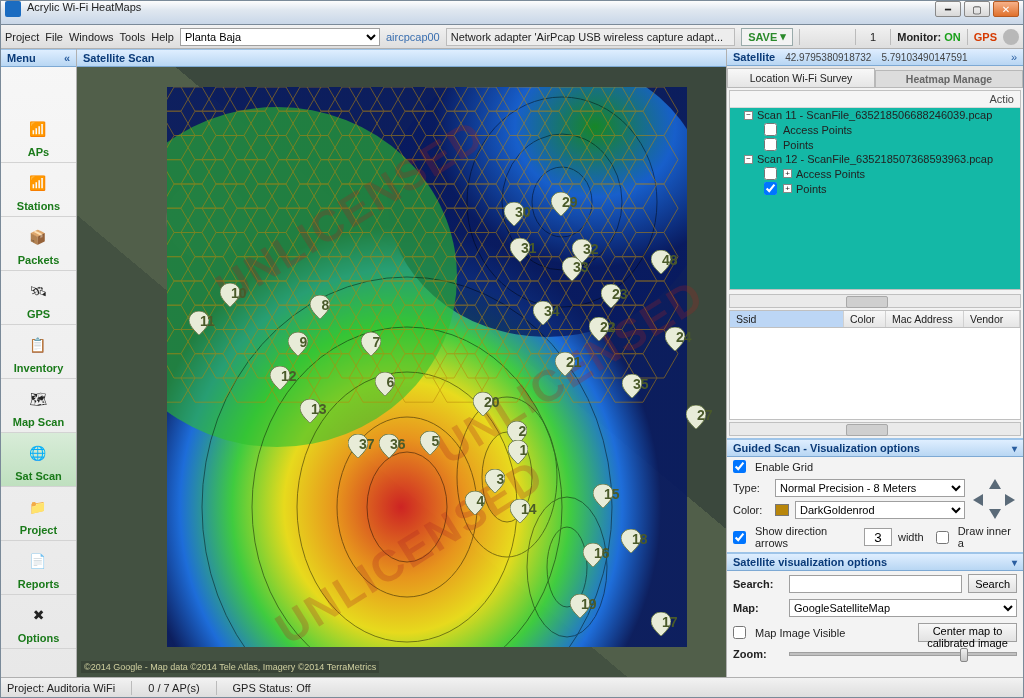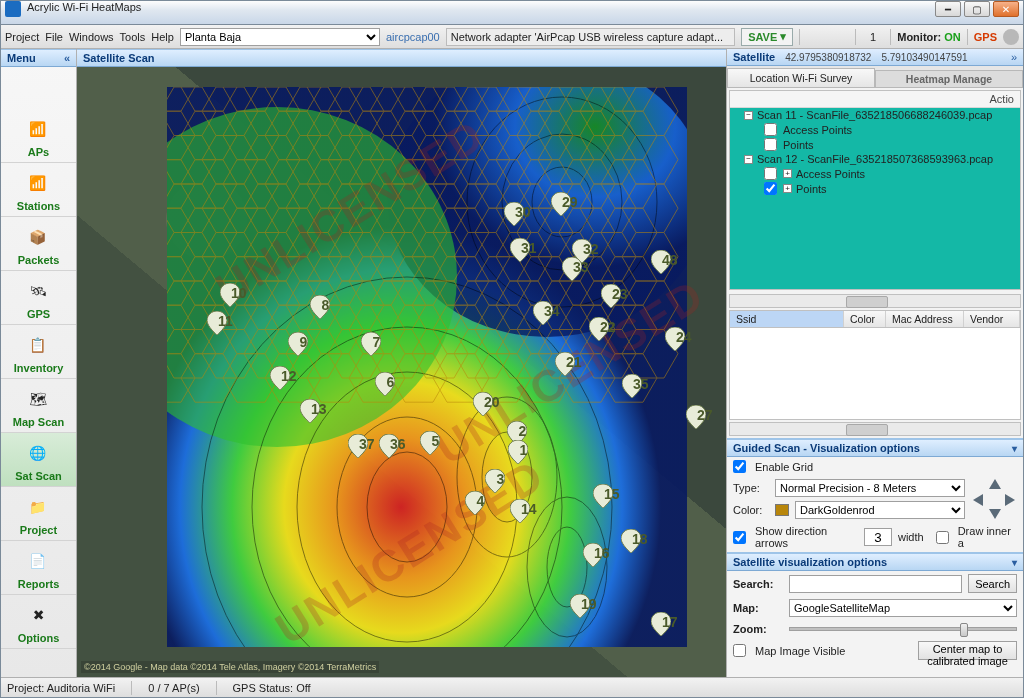--- a/index.html
+++ b/index.html
@@ -389,21 +389,21 @@
               </g>
           </svg>
         </div>
         <div class="watermark" style="left:120px;top:120px">UNLICENSED</div>
         <div class="watermark" style="left:340px;top:280px">UNLICENSED</div>
         <div class="watermark" style="left:180px;top:460px">UNLICENSED</div>
         <div id="pins">
             <div class="pin" style="left: 153px; top: 240px;"><svg viewBox="0 0 20 24">
                 <path d="M10 0C4.5 0 0 4.2 0 9.4c0 6.3 10 14.6 10 14.6s10-8.3 10-14.6C20 4.2 15.5 0 10 0z" fill="#e8ecd8" stroke="#6a7a4a" stroke-width="1"></path>
               </svg><div class="num">10</div></div>
-            <div class="pin" style="left: 140px; top: 268px;"><svg viewBox="0 0 20 24">
+            <div class="pin" style="left: 122px; top: 268px;"><svg viewBox="0 0 20 24">
                 <path d="M10 0C4.5 0 0 4.2 0 9.4c0 6.3 10 14.6 10 14.6s10-8.3 10-14.6C20 4.2 15.5 0 10 0z" fill="#e8ecd8" stroke="#6a7a4a" stroke-width="1"></path>
               </svg><div class="num">11</div></div>
             <div class="pin" style="left: 243px; top: 252px;"><svg viewBox="0 0 20 24">
                 <path d="M10 0C4.5 0 0 4.2 0 9.4c0 6.3 10 14.6 10 14.6s10-8.3 10-14.6C20 4.2 15.5 0 10 0z" fill="#e8ecd8" stroke="#6a7a4a" stroke-width="1"></path>
               </svg><div class="num">8</div></div>
             <div class="pin" style="left: 221px; top: 289px;"><svg viewBox="0 0 20 24">
                 <path d="M10 0C4.5 0 0 4.2 0 9.4c0 6.3 10 14.6 10 14.6s10-8.3 10-14.6C20 4.2 15.5 0 10 0z" fill="#e8ecd8" stroke="#6a7a4a" stroke-width="1"></path>
               </svg><div class="num">9</div></div>
             <div class="pin" style="left: 294px; top: 289px;"><svg viewBox="0 0 20 24">
                 <path d="M10 0C4.5 0 0 4.2 0 9.4c0 6.3 10 14.6 10 14.6s10-8.3 10-14.6C20 4.2 15.5 0 10 0z" fill="#e8ecd8" stroke="#6a7a4a" stroke-width="1"></path>
@@ -603,31 +603,31 @@
         <div class="optrow">
             <b style="width:50px">Search:</b>
             <input type="text" style="">
             <button>Search</button>
           </div>
         <div class="optrow">
             <b style="width:50px">Map:</b>
             <select><option>GoogleSatelliteMap</option></select>
           </div>
         <div class="optrow">
-            <b style="width:50px">Zoom:</b>
-            <div class="slider">
-              <div class="thumb"></div>
-            </div>
-          </div>
-        <div class="optrow">
           <input type="checkbox" style="">
           <span>Map Image Visible</span>
           <span style="flex:1"></span>
           <button style="flex:1.4">Center map to calibrated image</button>
         </div>
+        <div class="optrow">
+            <b style="width:50px">Zoom:</b>
+            <div class="slider">
+              <div class="thumb"></div>
+            </div>
+          </div>
       </div>
     </div>
 
   </div>
 
   <div class="statusbar">
     <span>Project: Auditoria WiFi</span>
     <span class="sep"></span>
     <span>0 / 7 AP(s)</span>
     <span class="sep"></span>

